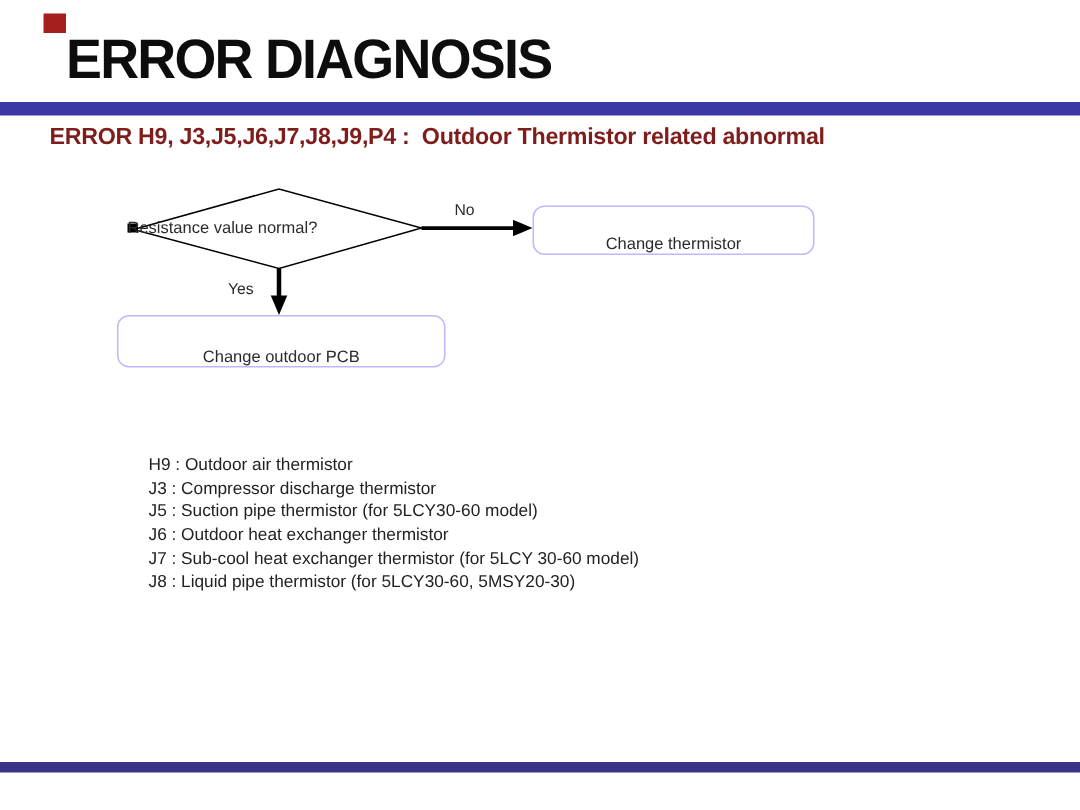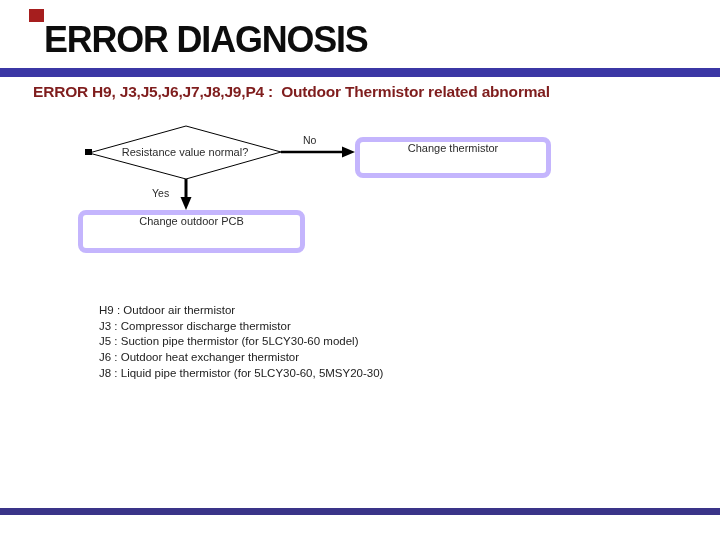--- a/index.html
+++ b/index.html
@@ -54,32 +54,31 @@
   .fc-svg { position: absolute; left: 75px; top: 115px; width: 475px; height: 140px; }
 
   .fc-label {
     position: absolute;
     font-size: 11px;
     color: #2b2b2b;
     white-space: nowrap;
   }
   .decision-label {
     left: 85px; top: 146px; width: 200px;
-    text-align: center;
   }
   .no-label  { left: 303px; top: 134px; font-size: 10.5px; }
   .yes-label { left: 152px; top: 187px; font-size: 10.5px; }
 
   .fc-box {
     position: absolute;
-    border: 5px solid #c4b5fd;
+    border: 1px solid #c4b5fd;
     border-radius: 8px;
     background: #fff;
     display: flex;
-    align-items: flex-start;
+    align-items: flex-end;
     justify-content: center;
     font-size: 11px;
     color: #2b2b2b;
   }
   .box-thermistor { left: 355px; top: 137px; width: 186px; height: 31px; }
   .box-pcb        { left: 78px;  top: 210px; width: 217px; height: 33px; }
 
   
   .legend {
     position: absolute;
@@ -136,18 +135,19 @@
       <span>Change outdoor PCB</span>
     </div>
 
   </div>
 
   <div class="legend">
     <div class="legend-line">H9 : Outdoor air thermistor</div>
     <div class="legend-line">J3 : Compressor discharge thermistor</div>
     <div class="legend-line">J5 : Suction pipe thermistor (for 5LCY30-60 model)</div>
     <div class="legend-line">J6 : Outdoor heat exchanger thermistor</div>
+    <div class="legend-line">J7 : Sub-cool heat exchanger thermistor (for 5LCY 30-60 model)</div>
     <div class="legend-line">J8 : Liquid pipe thermistor (for 5LCY30-60, 5MSY20-30)</div>
   </div>
 
   <div class="bar bar-bottom"></div>
 
 </div>
 
 </body></html>

